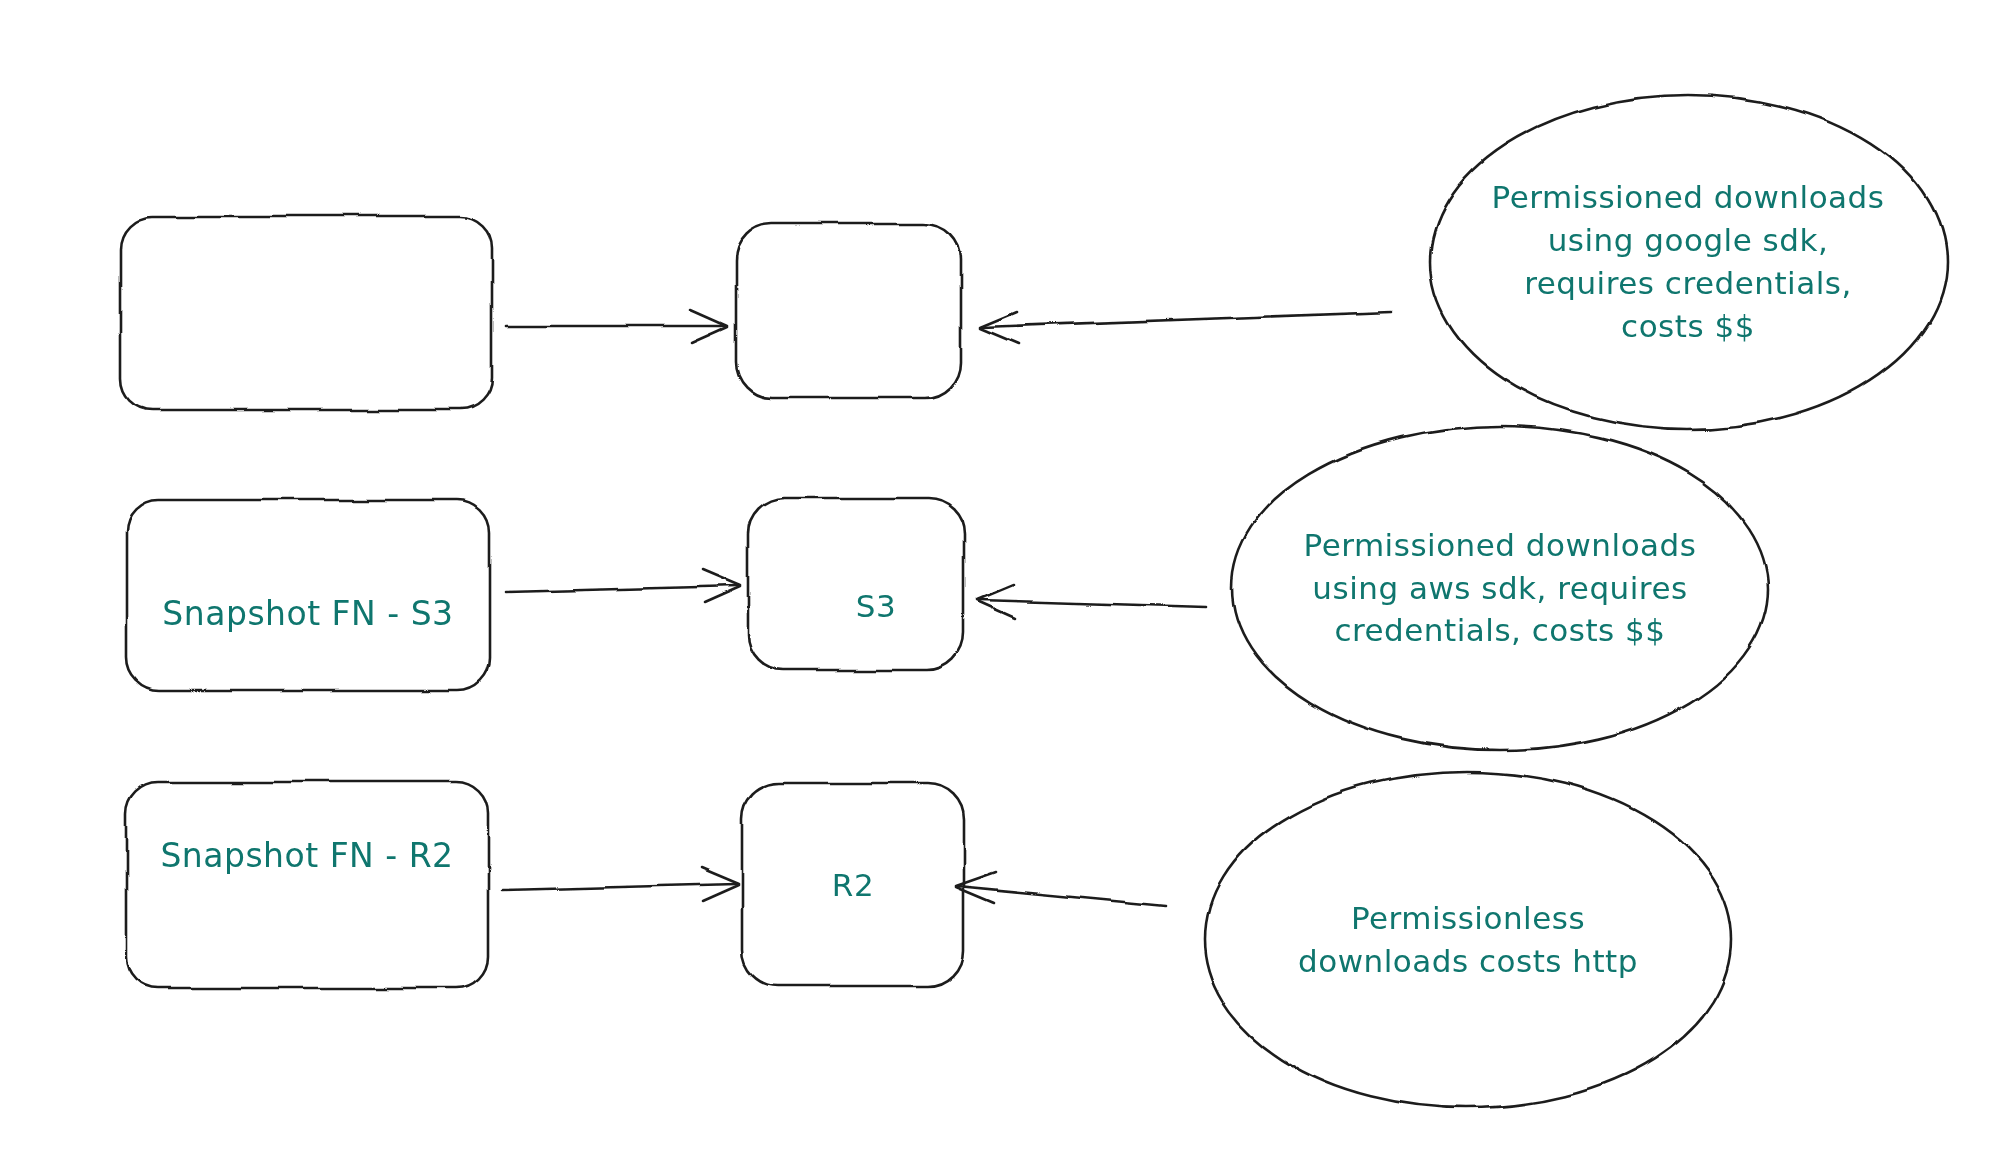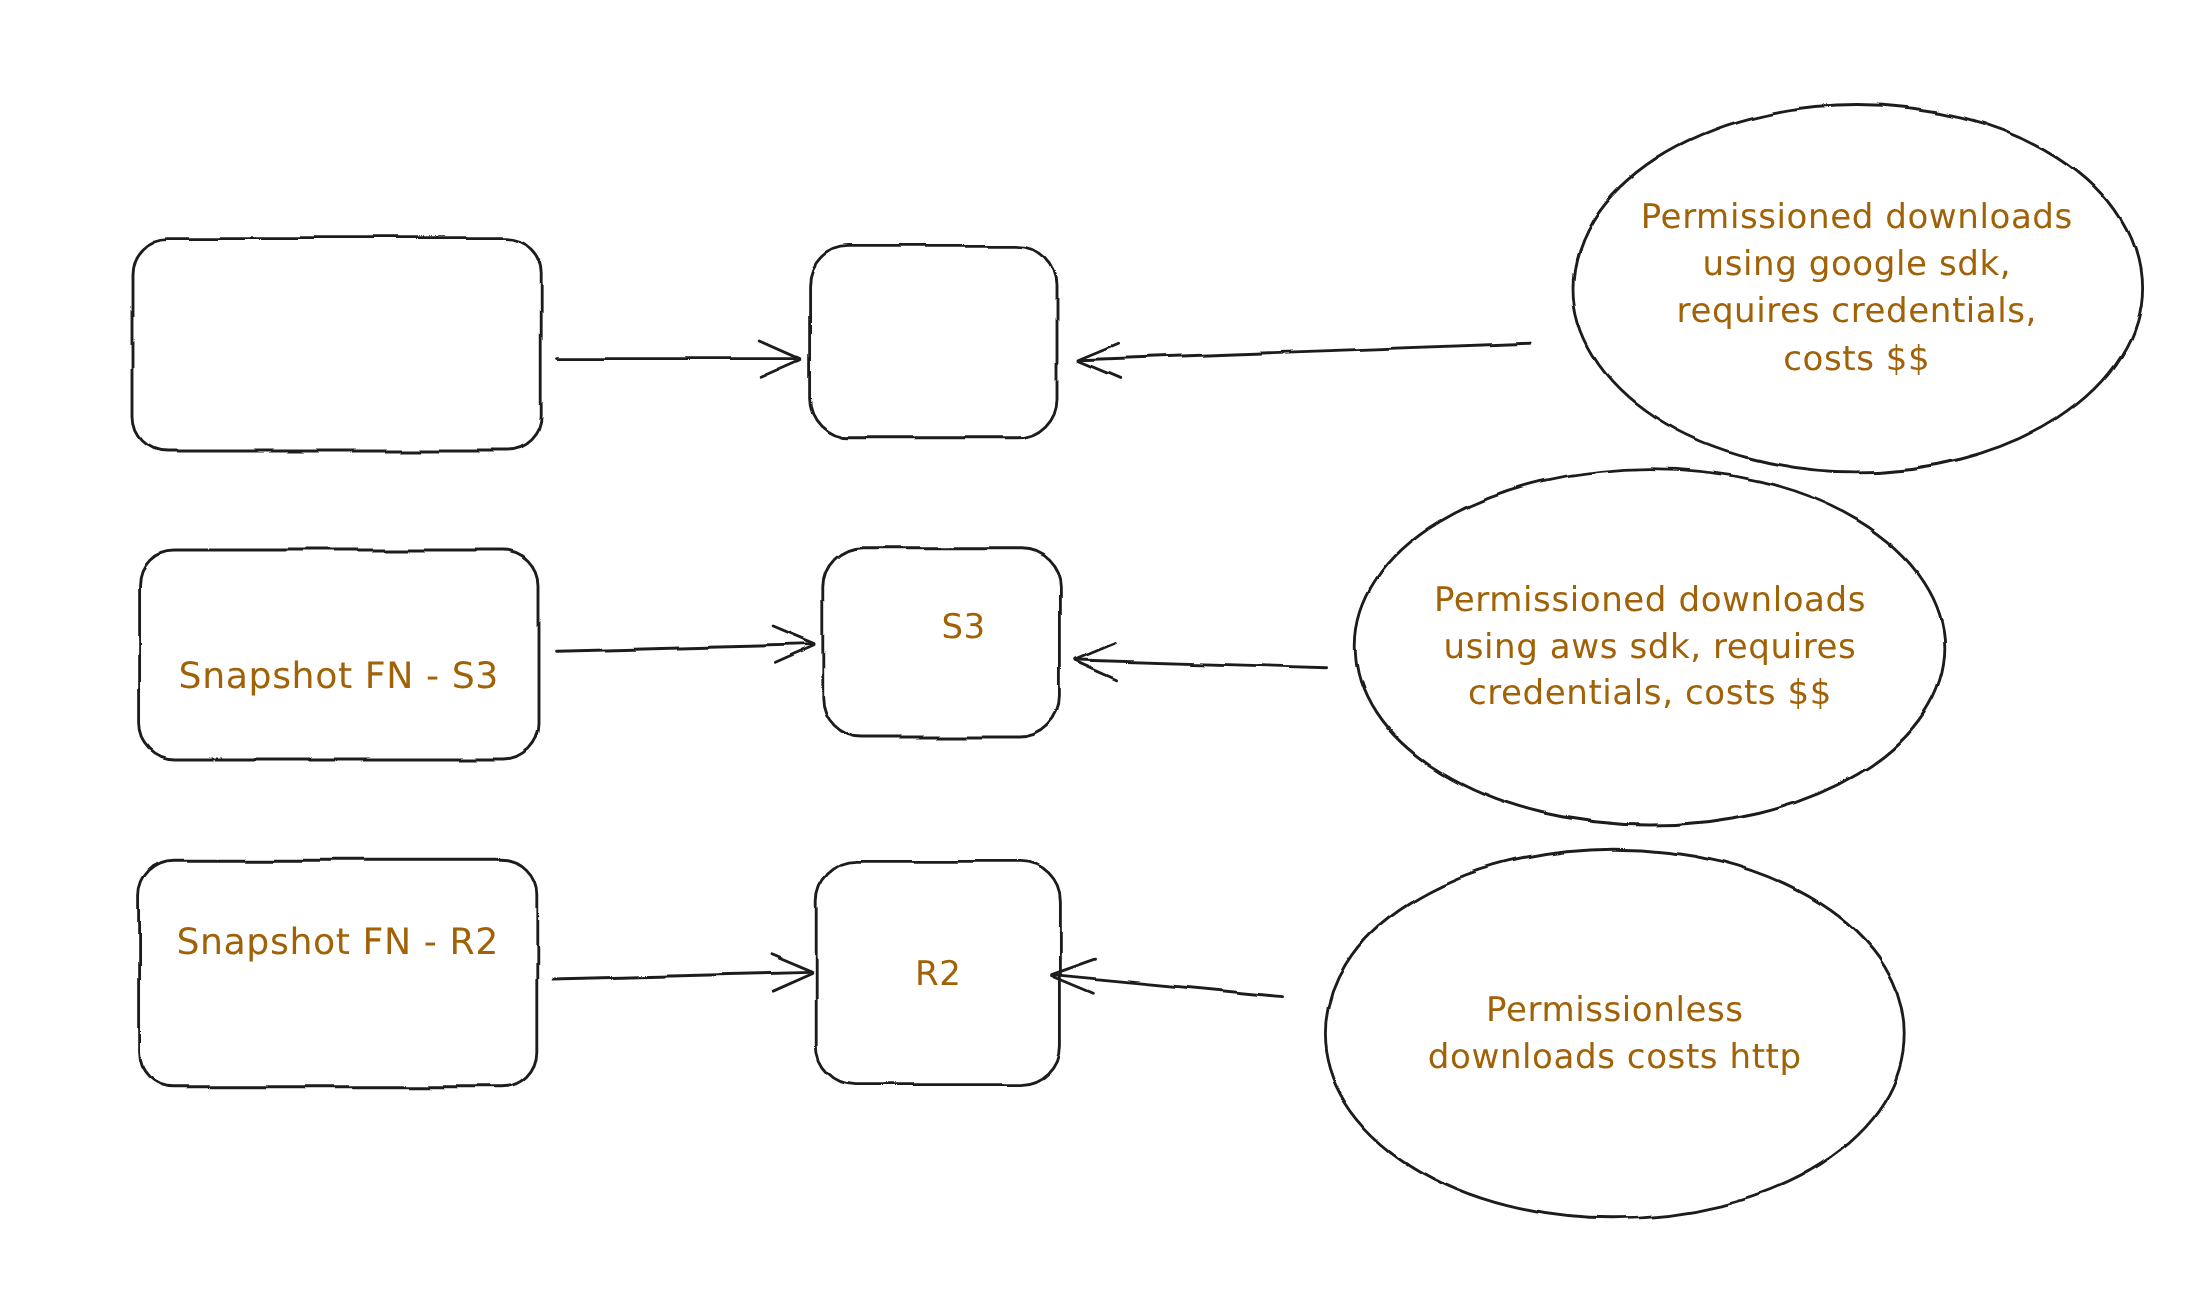--- a/index.html
+++ b/index.html
@@ -25,41 +25,41 @@
   }
   svg.shapes * {
     vector-effect: non-scaling-stroke;
   }
   .node-label, .note-label {
     position: absolute;
     display: flex;
     align-items: center;
     justify-content: center;
     text-align: center;
-    color: #a16207;
+    color: #0f766e;
     white-space: pre-line;
     letter-spacing: 0.5px;
   }
   .node-label {
     font-size: 33px;
   }
   .target-label {
     font-size: 31px;
   }
   .note-label {
     font-size: 31px;
     line-height: 1.38;
   }
   
   .lbl-src-1 { left: 120px; top: 216px; width: 372px; height: 194px; }
   .lbl-src-2 { left: 126px; top: 500px; width: 364px; height: 226px; }
   .lbl-src-3 { left: 126px; top: 782px; width: 362px; height: 146px; }
   
   .lbl-tgt-1 { left: 736px; top: 224px; width: 224px; height: 174px; }
-  .lbl-tgt-2 { left: 748px; top: 484px; width: 256px; height: 172px; }
+  .lbl-tgt-2 { left: 748px; top: 520px; width: 256px; height: 172px; }
   .lbl-tgt-3 { left: 742px; top: 784px; width: 222px; height: 202px; }
   
   .lbl-note-1 { left: 1430px; top: 95px;  width: 516px; height: 334px; }
   .lbl-note-2 { left: 1232px; top: 426px; width: 536px; height: 324px; }
   .lbl-note-3 { left: 1204px; top: 772px; width: 528px; height: 336px; }
 </style>
 </head>
 <body>
 
 <div class="canvas">

